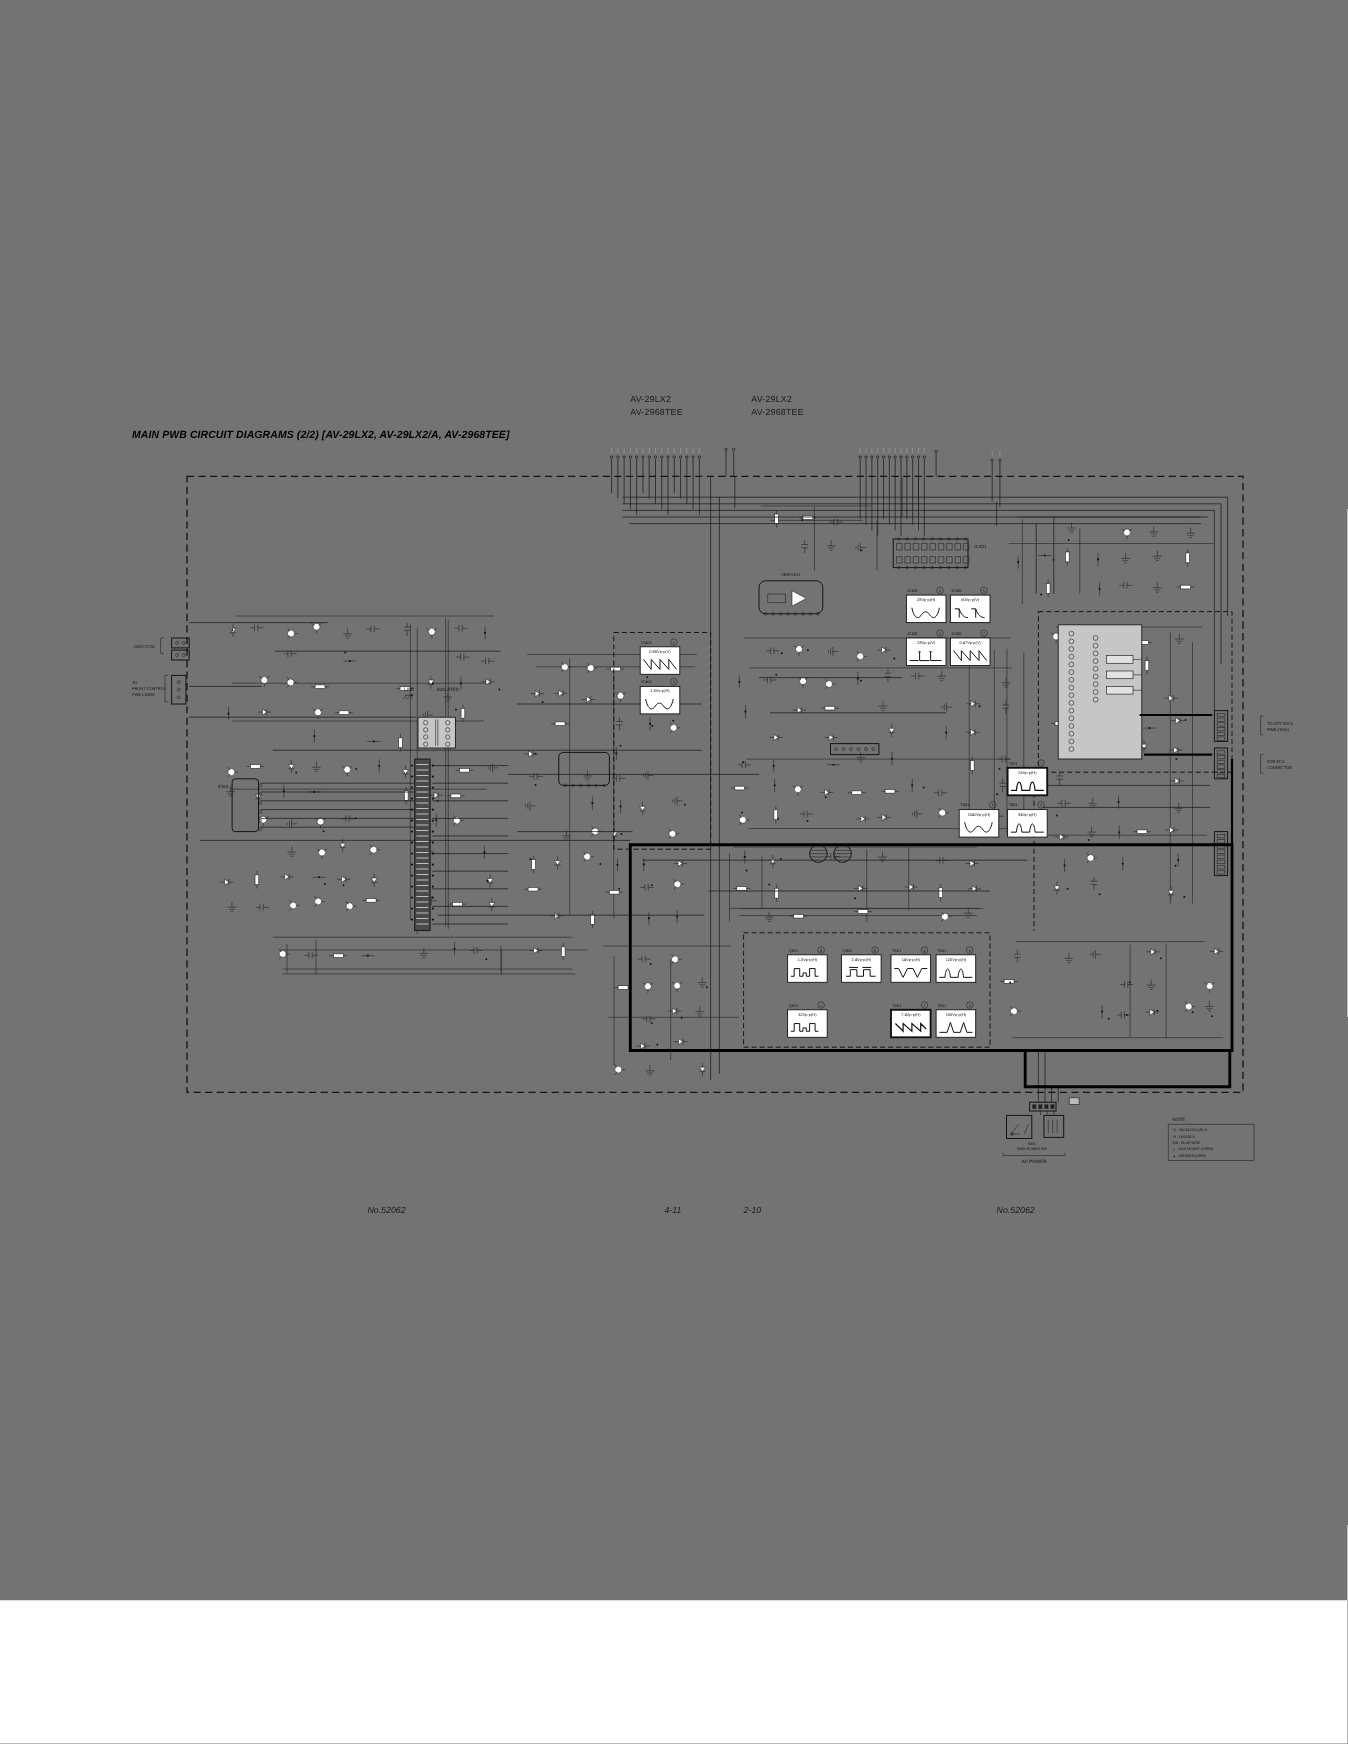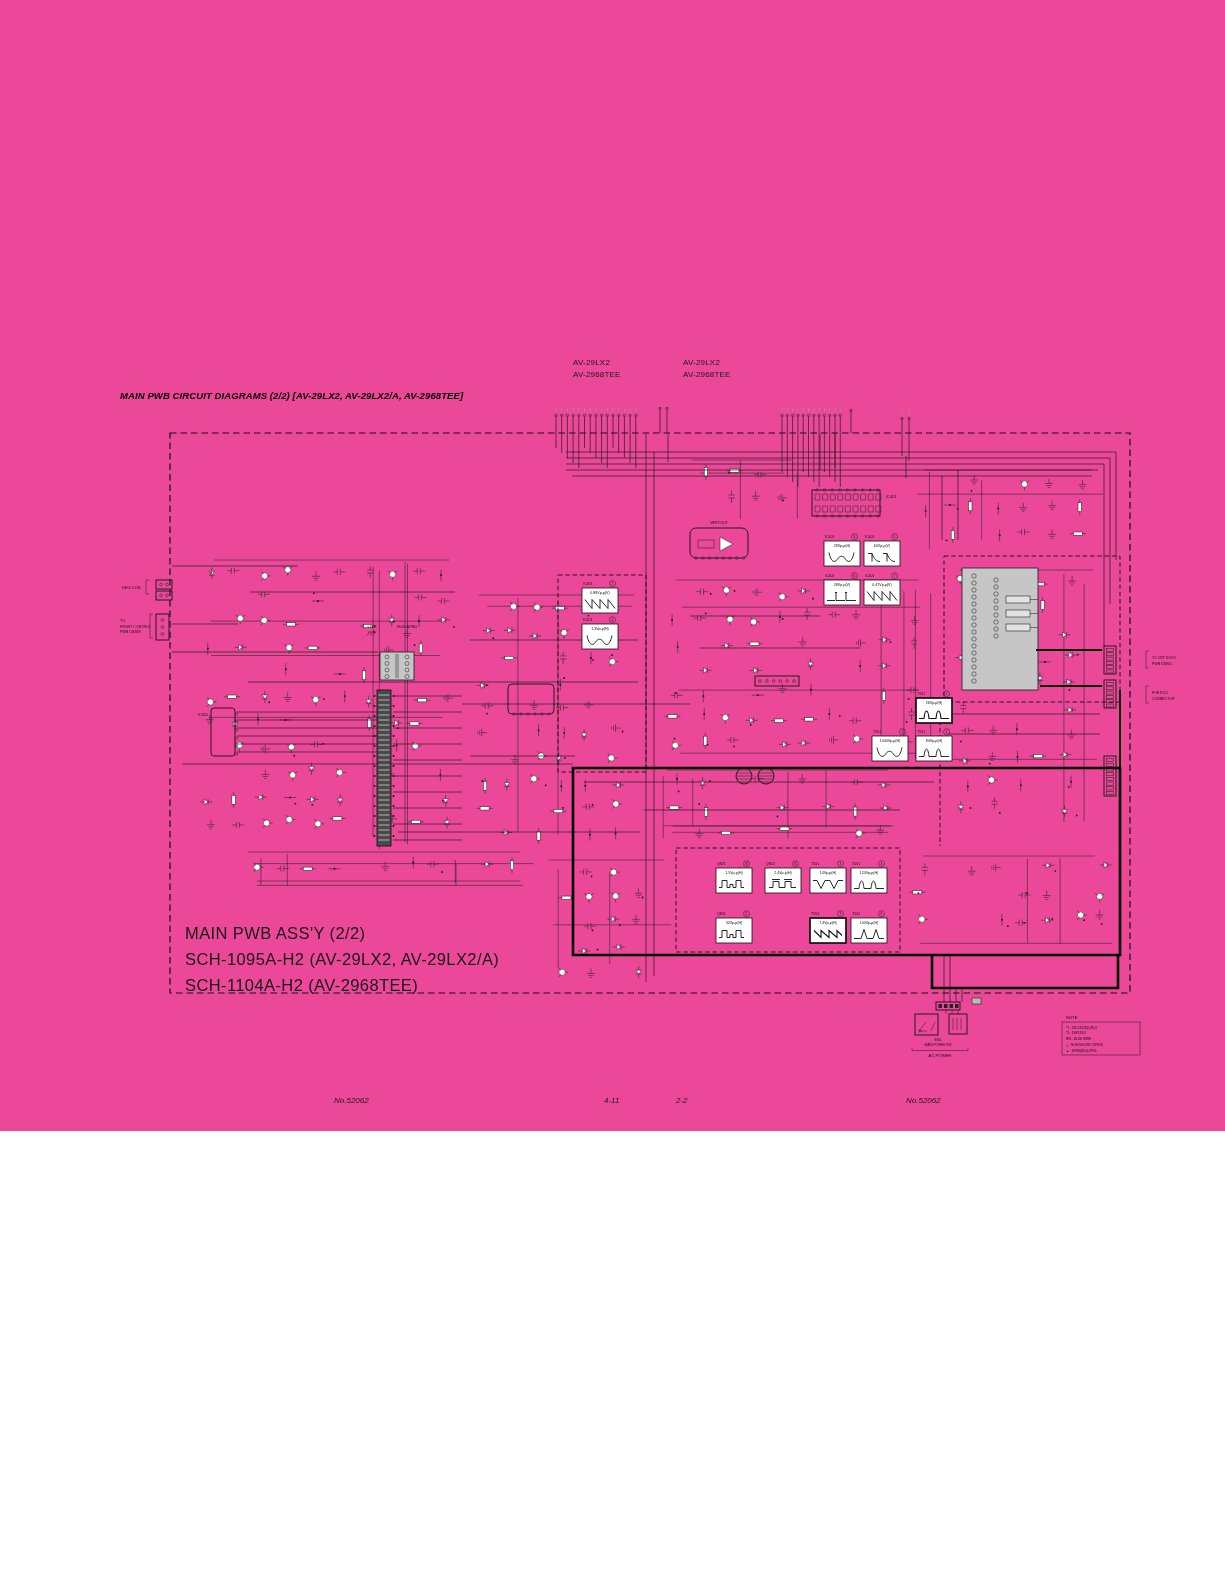--- a/index.html
+++ b/index.html
@@ -1,16 +1,16 @@
 <!DOCTYPE html>
 <html><head>
 <meta charset="utf-8">
 <style>
   html,body{margin:0;padding:0;background:#ffffff;}
-  .page{position:relative;width:1225px;height:1131px;background:#ec4899;overflow:hidden;
+  .page{position:relative;width:1225px;height:1455px;background:#737373;overflow:hidden;
         font-family:"Liberation Sans","DejaVu Sans",sans-serif;color:#111;}
   .abs{position:absolute;}
   .models{font-size:8px;line-height:12px;letter-spacing:.2px;color:#1a1a1a;}
   .doc-title{font-size:9.5px;font-weight:bold;font-style:italic;letter-spacing:.1px;color:#000;}
   .assembly{font-size:16.5px;line-height:26px;letter-spacing:.4px;color:#161616;}
   .footer-item{font-size:8px;color:#1a1a1a;font-style:italic;}
   .link-line{position:absolute;left:120px;top:1579px;width:146px;height:2px;background:#3a46c8;}
   svg{position:absolute;left:0;top:0;}
   svg text{font-family:"Liberation Sans","DejaVu Sans",sans-serif;fill:#111;}
   .w{stroke:#1f1f1f;stroke-width:.7;fill:none;}
@@ -1820,25 +1820,20 @@
       <text x="1066" y="1019" font-size="4.2">NOTE</text>
       <rect x="1062" y="1022" width="78" height="33" class="tx"></rect>
       <text x="1066" y="1028.5" font-size="3.2">*1 : 2SC2412K(QR)-X</text>
       <text x="1066" y="1034.3" font-size="3.2">*3 : 1SS133-X</text>
       <text x="1066" y="1040.1" font-size="3.2">BW : BLUE WIRE</text>
       <text x="1066" y="1045.9" font-size="3.2">△ : NON MOUNT (OPEN)</text>
       <text x="1066" y="1051.7" font-size="3.2">▲ : W/RS(BSJ)-9P05</text>
     </g>
   </svg>
 
-  <div class="abs assembly" style="left:185px;top:920px;">
-    <div>MAIN PWB ASS'Y (2/2)</div>
-    <div>SCH-1095A-H2 (AV-29LX2, AV-29LX2/A)</div>
-    <div>SCH-1104A-H2 (AV-2968TEE)</div>
-  </div>
 
   <div class="abs footer-item" style="left:334px;top:1096px;">No.52062</div>
   <div class="abs footer-item" style="left:604px;top:1096px;">4-11</div>
-  <div class="abs footer-item" style="left:676px;top:1096px;">2-2</div>
+  <div class="abs footer-item" style="left:676px;top:1096px;">2-10</div>
   <div class="abs footer-item" style="left:906px;top:1096px;">No.52062</div>
 
   <div class="link-line"></div>
 </div>
 
 </body></html>

